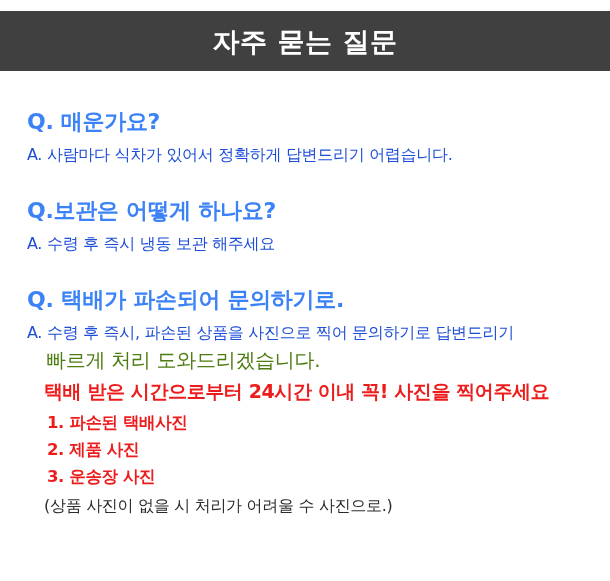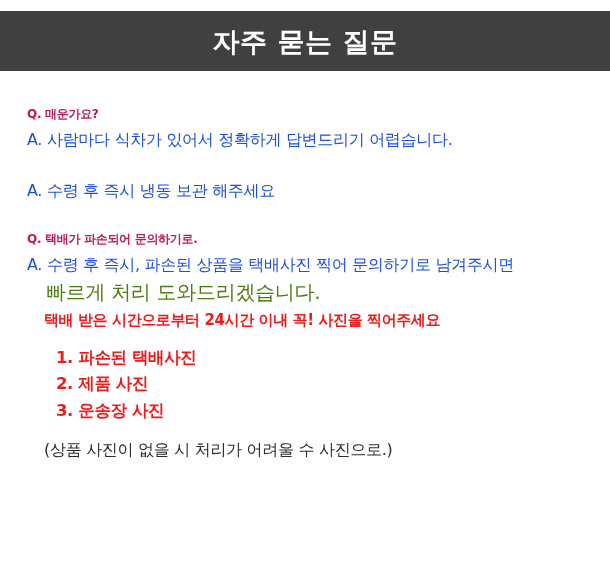--- a/index.html
+++ b/index.html
@@ -40,52 +40,52 @@
   .faq-body {
     position: absolute;
     left: 27px;
     top: 105px;
     width: 560px;
   }
   .qa-block {
     margin-bottom: 26px;
   }
   .qa-question {
-    font-size: 12px;
+    font-size: 22px;
     font-weight: bold;
-    color: #be185d;
+    color: #3b82f6;
     line-height: 1.5;
     margin-bottom: 5px;
     letter-spacing: -0.3px;
   }
   .qa-answer {
     font-size: 16px;
     font-weight: normal;
     color: #1d4ed8;
     line-height: 1.55;
     letter-spacing: -0.3px;
   }
   .qa-answer-cont {
     font-size: 20px;
     color: #4d7c0f;
     line-height: 1.55;
     letter-spacing: -0.3px;
     padding-left: 19px;
   }
   .qa-highlight {
-    font-size: 15px;
+    font-size: 19px;
     font-weight: bold;
     color: #ed1c1c;
     line-height: 1.62;
     letter-spacing: -0.4px;
     padding-left: 17px;
   }
   .qa-list {
     list-style: none;
-    margin: 12px;
+    margin: 3px;
     padding: 0 0 0 17px;
   }
   .qa-list-item {
     font-size: 16.5px;
     font-weight: bold;
     color: #ed1c1c;
     line-height: 1.62;
     letter-spacing: -0.4px;
   }
   .qa-note {
@@ -106,26 +106,27 @@
   </div>
 
   <div class="faq-body">
 
     <div class="qa-block">
       <div class="qa-question">Q. 매운가요?</div>
       <div class="qa-answer">A. 사람마다 식차가 있어서 정확하게 답변드리기 어렵습니다.</div>
     </div>
 
     <div class="qa-block">
+      <div class="qa-question">Q.보관은 어떻게 하나요?</div>
       <div class="qa-answer">A. 수령 후 즉시 냉동 보관 해주세요</div>
     </div>
 
     <div class="qa-block">
       <div class="qa-question">Q. 택배가 파손되어 문의하기로.</div>
-      <div class="qa-answer">A. 수령 후 즉시, 파손된 상품을 택배사진 찍어 문의하기로 남겨주시면</div>
+      <div class="qa-answer">A. 수령 후 즉시, 파손된 상품을 사진으로 찍어 문의하기로 답변드리기</div>
       <div class="qa-answer-cont">빠르게 처리 도와드리겠습니다.</div>
       <div class="qa-highlight">택배 받은 시간으로부터 24시간 이내 꼭! 사진을 찍어주세요</div>
       <ul class="qa-list">
         <li class="qa-list-item">1. 파손된 택배사진</li>
         <li class="qa-list-item">2. 제품 사진</li>
         <li class="qa-list-item">3. 운송장 사진</li>
       </ul>
       <div class="qa-note">(상품 사진이 없을 시 처리가 어려울 수 사진으로.)</div>
     </div>
 

